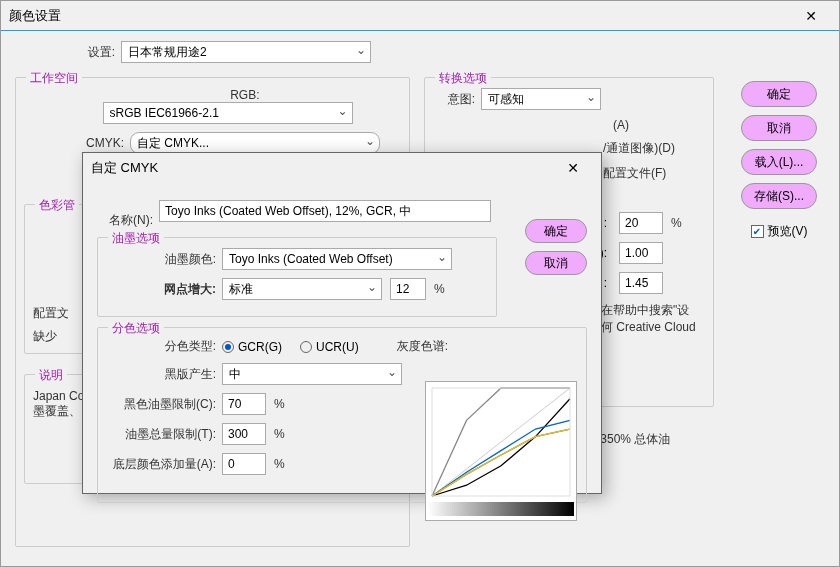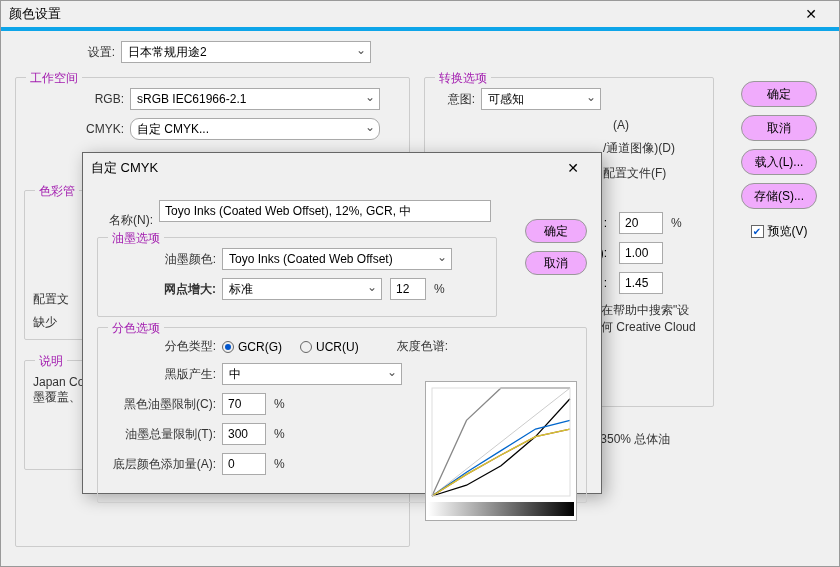--- a/index.html
+++ b/index.html
@@ -1,18 +1,18 @@
 <!DOCTYPE html>
 <html><head>
 <meta charset="utf-8">
 <style>
   * { box-sizing: border-box; margin: 0; padding: 0; }
   body { font-family: "Microsoft YaHei", "Segoe UI", sans-serif; font-size: 12px; background: #f0f0f0; width: 840px; height: 567px; position: relative; overflow: hidden; }
   .parent-dialog { position: absolute; top: 0; left: 0; width: 840px; height: 567px; background: #f0f0f0; border: 1px solid #999; }
-  .titlebar { height: 30px; display: flex; align-items: center; padding: 0 8px; border-bottom: 4px solid #0ea5e9; }
+  .titlebar { height: 30px; display: flex; align-items: center; padding: 0 8px; border-bottom: 1px solid #0ea5e9; }
   .titlebar .title { flex: 1; font-size: 13px; }
   .close-x { width: 40px; height: 28px; display: flex; align-items: center; justify-content: center; font-size: 14px; cursor: default; }
   .parent-body { position: relative; padding: 10px 14px; }
   .row { display: flex; align-items: center; margin-bottom: 8px; }
   .label { width: 70px; text-align: right; margin-right: 6px; color: #333; }
   .select { background: #fff; border: 1px solid #aaa; height: 22px; padding: 0 18px 0 6px; display: flex; align-items: center; position: relative; font-size: 12px; }
   .select::after { content: "⌄"; position: absolute; right: 4px; top: 1px; font-size: 12px; color: #555; }
   .fieldset { border: 1px solid #ccc; border-radius: 2px; margin-top: 6px; padding: 10px 8px 8px 8px; position: relative; }
   .fieldset .legend { position: absolute; top: -8px; left: 10px; background: #f0f0f0; padding: 0 4px; color: #a21caf; }
   .side-buttons { position: absolute; right: 22px; top: 50px; display: flex; flex-direction: column; gap: 8px; align-items: center; }
@@ -45,21 +45,21 @@
     <div class="row" style="margin-left:30px;">
       <span class="label">设置:</span>
       <div class="select" style="width:250px;">
           <span>日本常规用途2</span>
         </div>
     </div>
 
     <div style="display:flex; gap:14px; margin-top:4px;">
       <div class="fieldset" style="width:395px; height:470px;">
         <span class="legend">工作空间</span>
-        <div class="row" style="margin-left:30px;">
+        <div class="row" style="margin-left:30px;flex-direction:column;">
           <span class="label">RGB:</span>
           <div class="select" style="width:250px;">
               <span>sRGB IEC61966-2.1</span>
             </div>
         </div>
         <div class="row" style="margin-left:30px;">
           <span class="label">CMYK:</span>
           <div class="select" style="width:250px;border-radius:9px;">
               <span>自定 CMYK...</span>
             </div>

